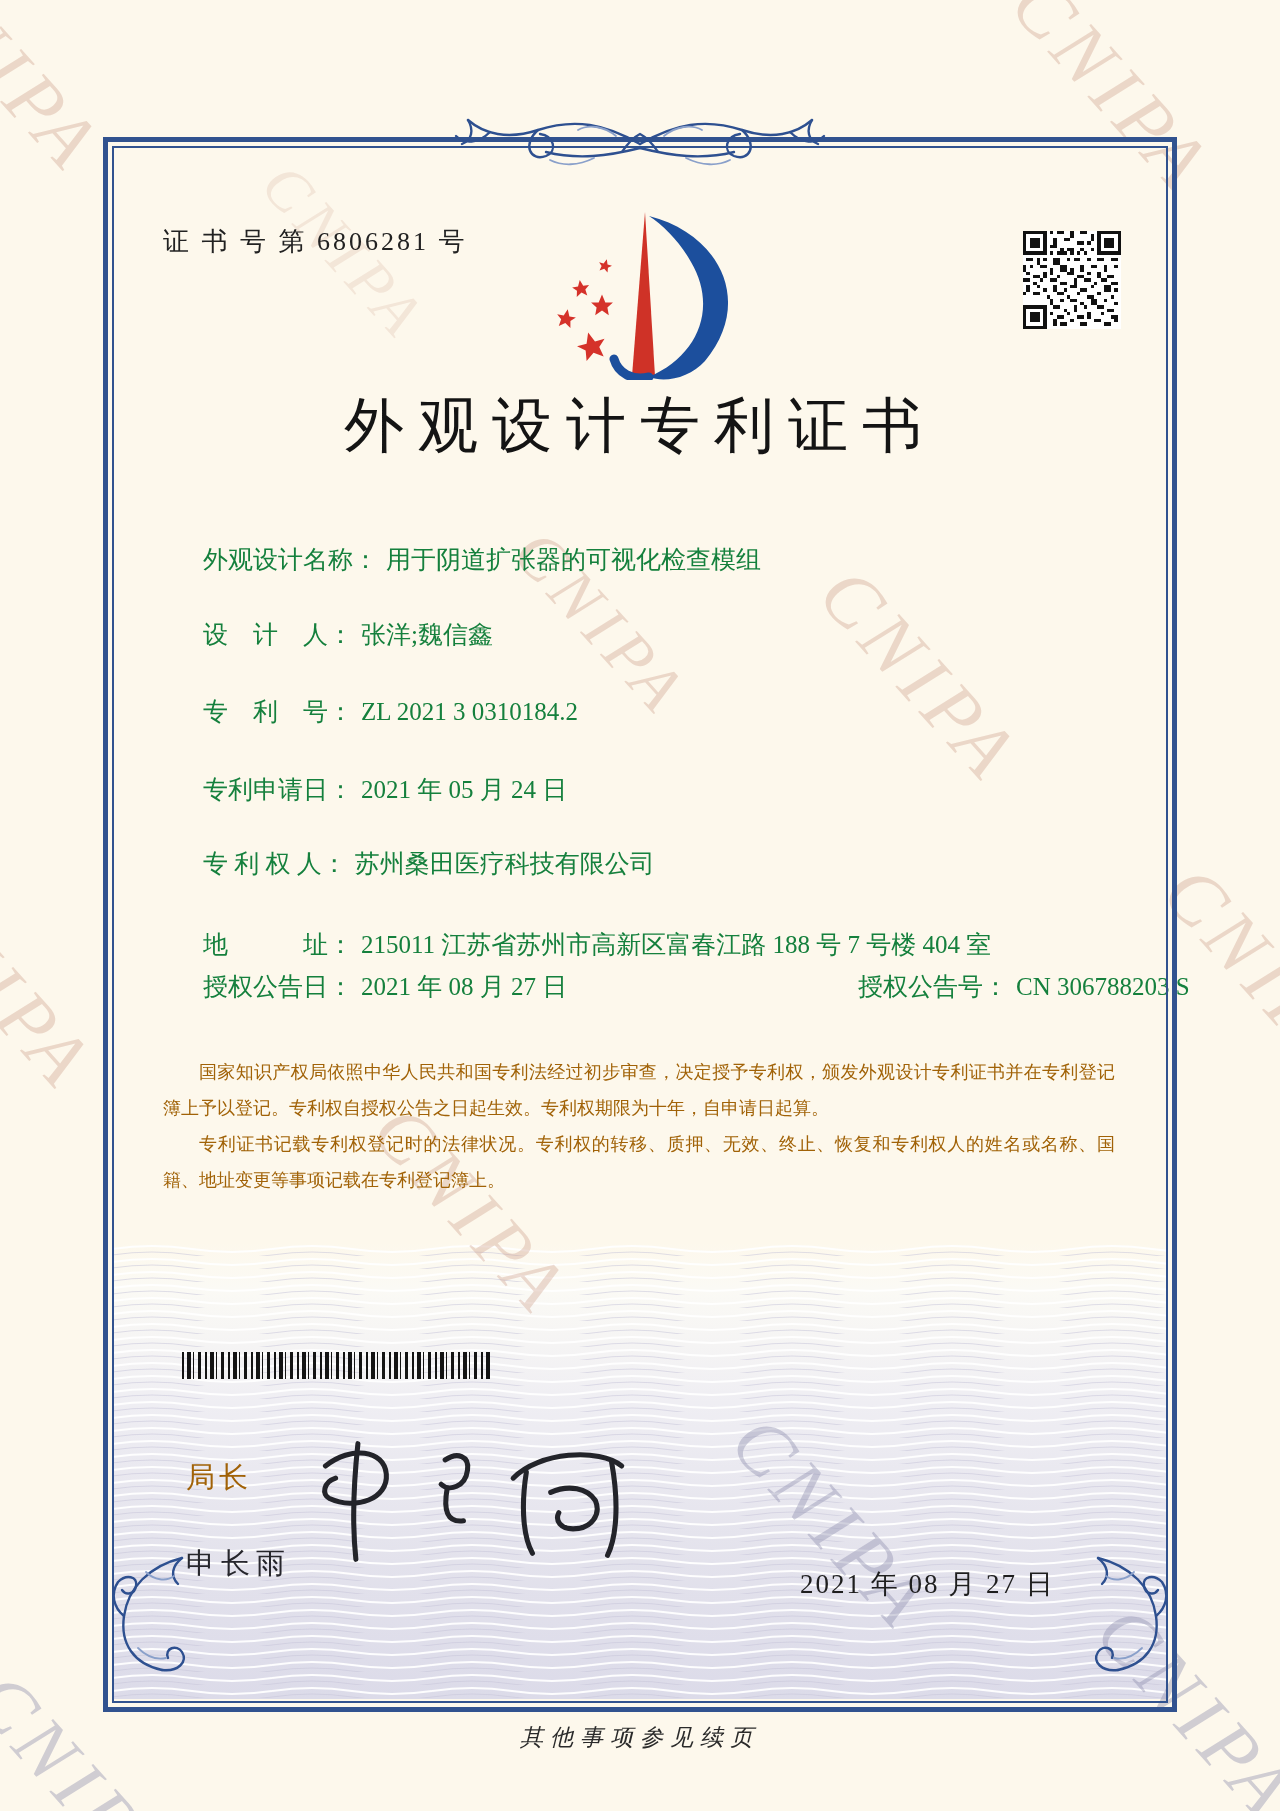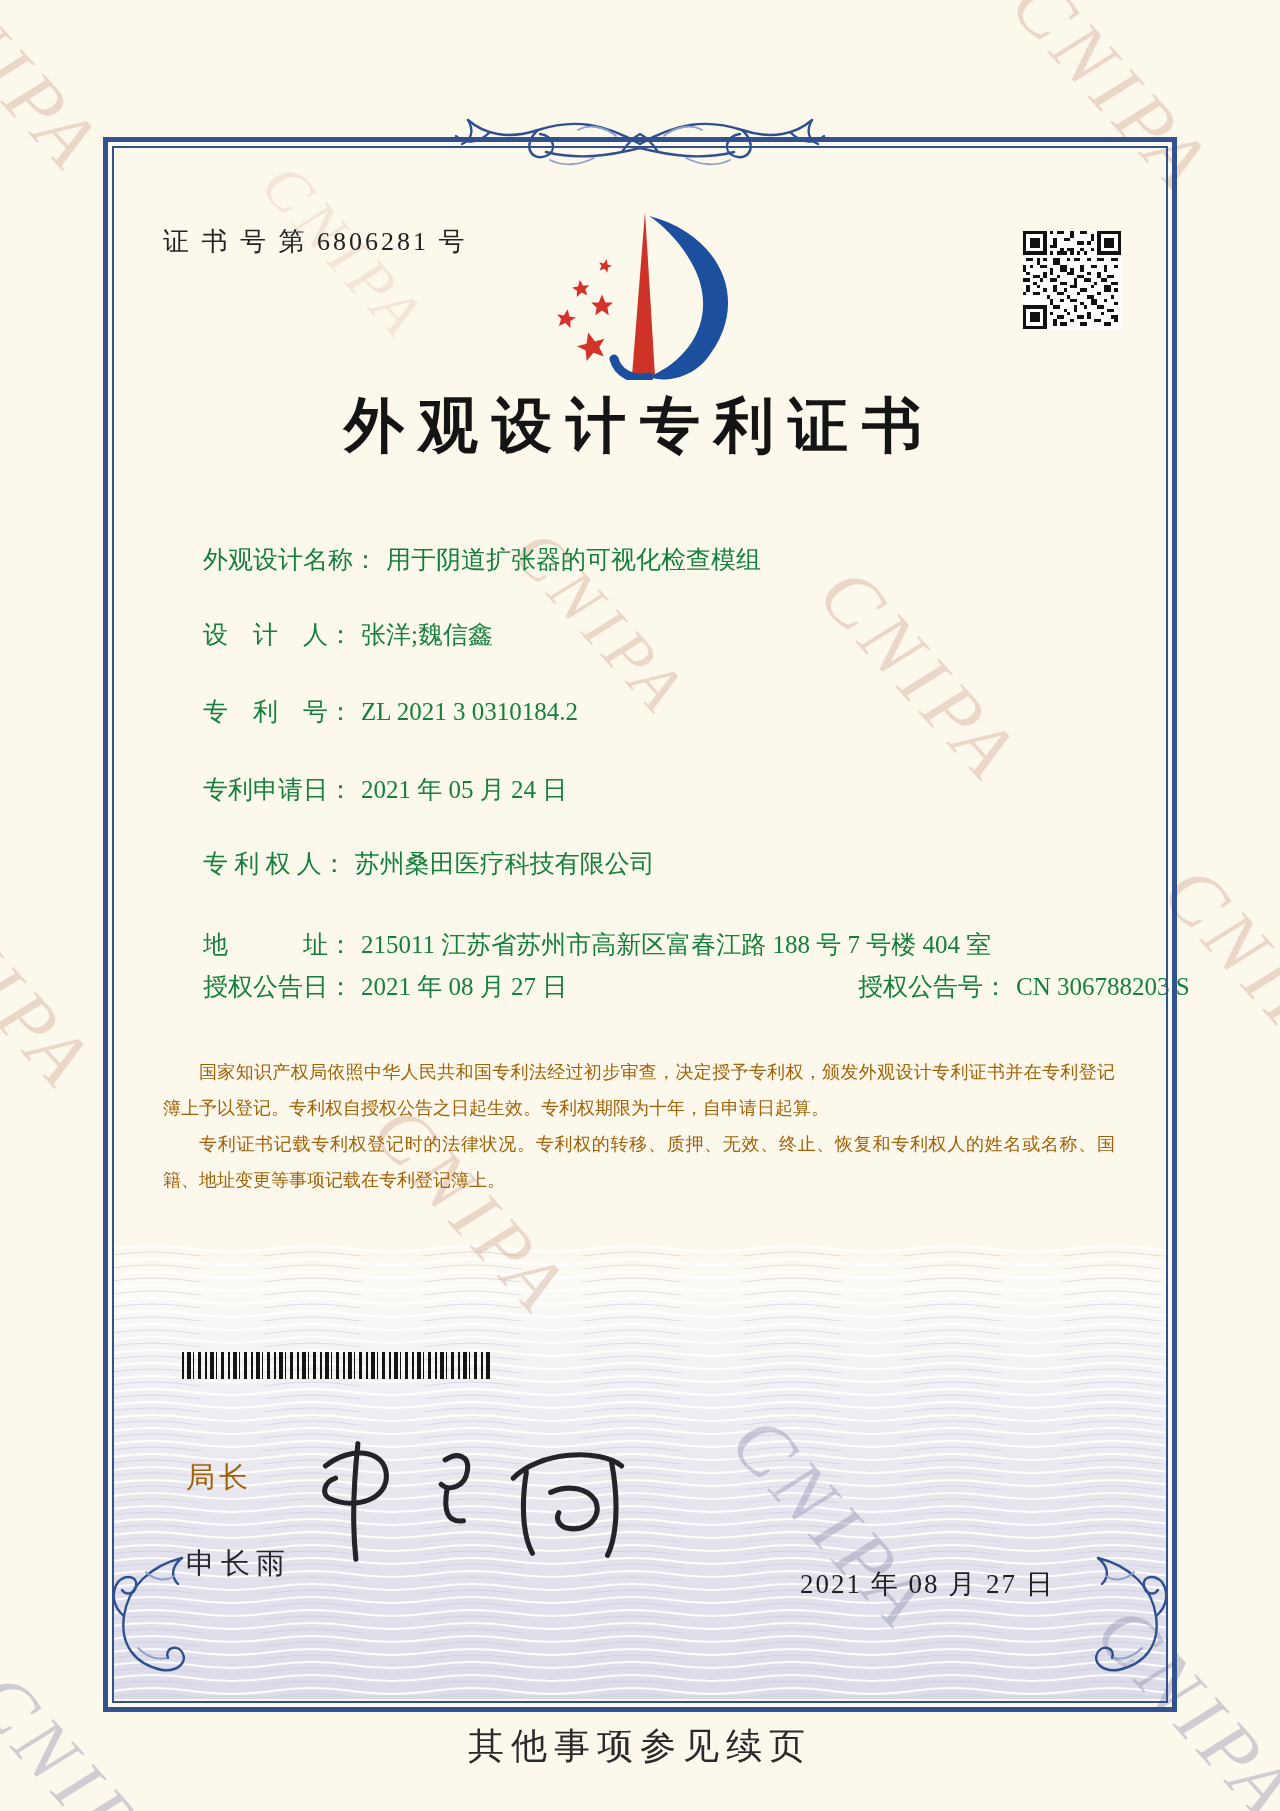--- a/index.html
+++ b/index.html
@@ -15,21 +15,21 @@
   .wm{position:absolute;font-style:italic;letter-spacing:8px;font-weight:400;
       transform-origin:left top;transform:rotate(48deg);z-index:2;white-space:nowrap;
       font-family:"Liberation Serif","DejaVu Serif",serif;}
   .wm-warm{color:rgba(201,150,126,0.33);}
   .wm-cool{color:rgba(140,140,172,0.4);}
   
   .cert-no{position:absolute;left:163px;top:224px;font-size:26px;letter-spacing:3px;z-index:3;}
   .logo{position:absolute;left:552px;top:206px;width:212px;height:174px;z-index:3;}
   .qr{position:absolute;left:1023px;top:231px;width:98px;height:98px;z-index:3;}
   .title{position:absolute;left:0;top:386px;width:100%;text-align:center;font-size:60px;
-         font-weight:bold;letter-spacing:14px;color:#141414;z-index:3;}
+         font-weight:normal;letter-spacing:14px;color:#141414;z-index:3;}
   
   .frow{position:absolute;left:163px;font-size:25px;z-index:3;white-space:nowrap;color:#15803d;margin-left:40px;}
   .frow .val{margin-left:8px;}
   .grant-no{position:absolute;left:655px;top:0;}
   
   .paras{position:absolute;left:163px;top:1054px;width:952px;z-index:3;}
   .paras p{margin:0;font-size:18px;line-height:36px;text-align:justify;text-indent:2em;color:#a16207;}
   
   .barcode{position:absolute;left:182px;top:1352px;width:308px;height:27px;z-index:3;
     background:repeating-linear-gradient(90deg,
@@ -38,22 +38,22 @@
       #141414 11px 12px,rgba(0,0,0,0) 12px 16px,
       #141414 16px 19px,rgba(0,0,0,0) 19px 23px);}
   .sig-role{position:absolute;left:186px;top:1458px;font-size:29px;letter-spacing:4px;z-index:3;
             font-family:"Liberation Sans","DejaVu Sans",sans-serif;color:#a16207;}
   .sig-name{position:absolute;left:186px;top:1510px;font-size:29px;letter-spacing:6px;z-index:3;
             font-family:Liberation Sans, sans-serif;color:#26262c;margin-top:34px;}
   .sig-script{position:absolute;left:295px;top:1424px;width:345px;height:155px;z-index:3;}
   .issue-date{position:absolute;left:800px;top:1566px;font-size:27px;letter-spacing:2px;z-index:3;color:#1e1e1e;}
   .page-info{position:absolute;left:0;top:1648px;width:100%;text-align:center;font-size:23px;
              letter-spacing:3px;z-index:3;color:#1e1e1e;}
-  .footer-note{position:absolute;left:0;top:1722px;width:100%;text-align:center;font-size:36px;
-               letter-spacing:7px;z-index:3;color:#2a2a2a;}
+  .footer-note{position:absolute;left:0;top:1722px;width:100%;text-align:center;font-size:23px;
+               letter-spacing:7px;z-index:3;color:#2a2a2a;font-style:italic;}
   
   .orn{position:absolute;z-index:5;pointer-events:none;}
   .orn-top{left:450px;top:98px;width:380px;height:88px;}
   .orn-bl{left:94px;top:1552px;width:100px;height:125px;}
   .orn-br{left:1086px;top:1552px;width:100px;height:125px;transform:scaleX(-1);}
 </style>
 </head>
 <body>
 
 <div class="page">

